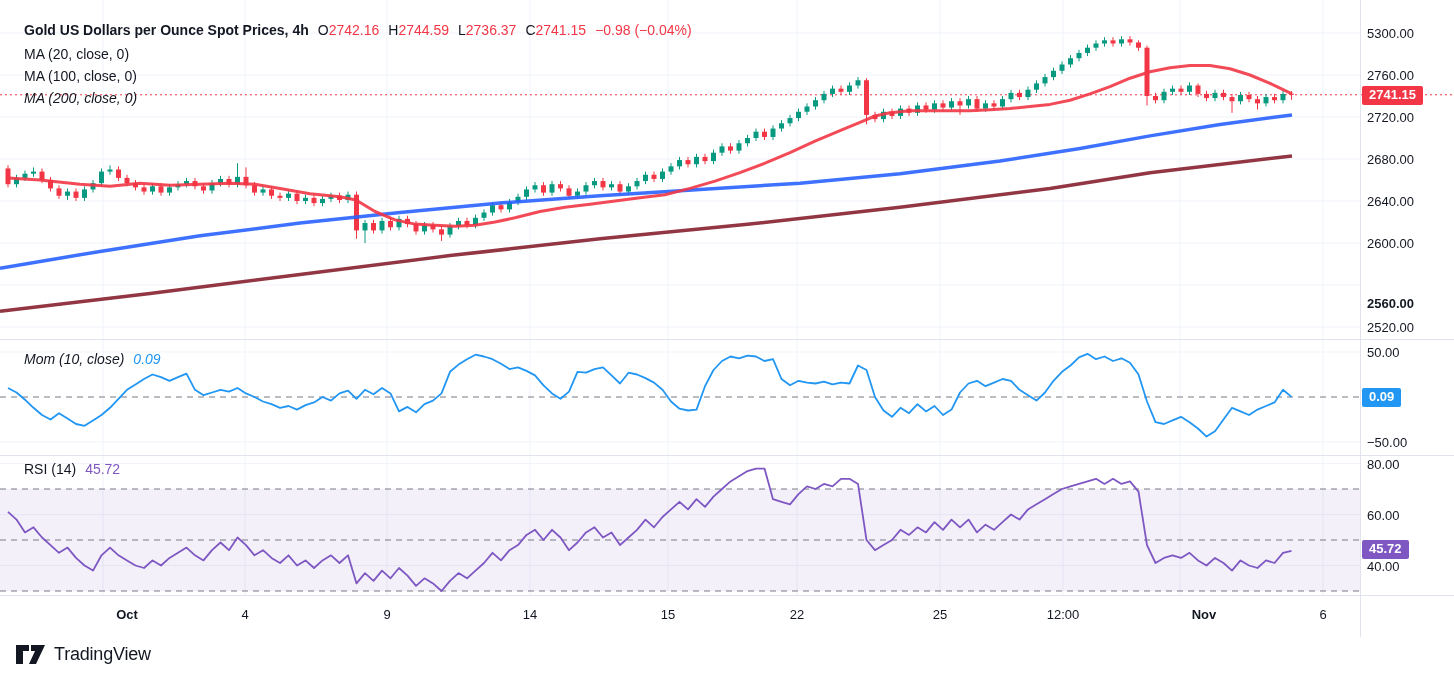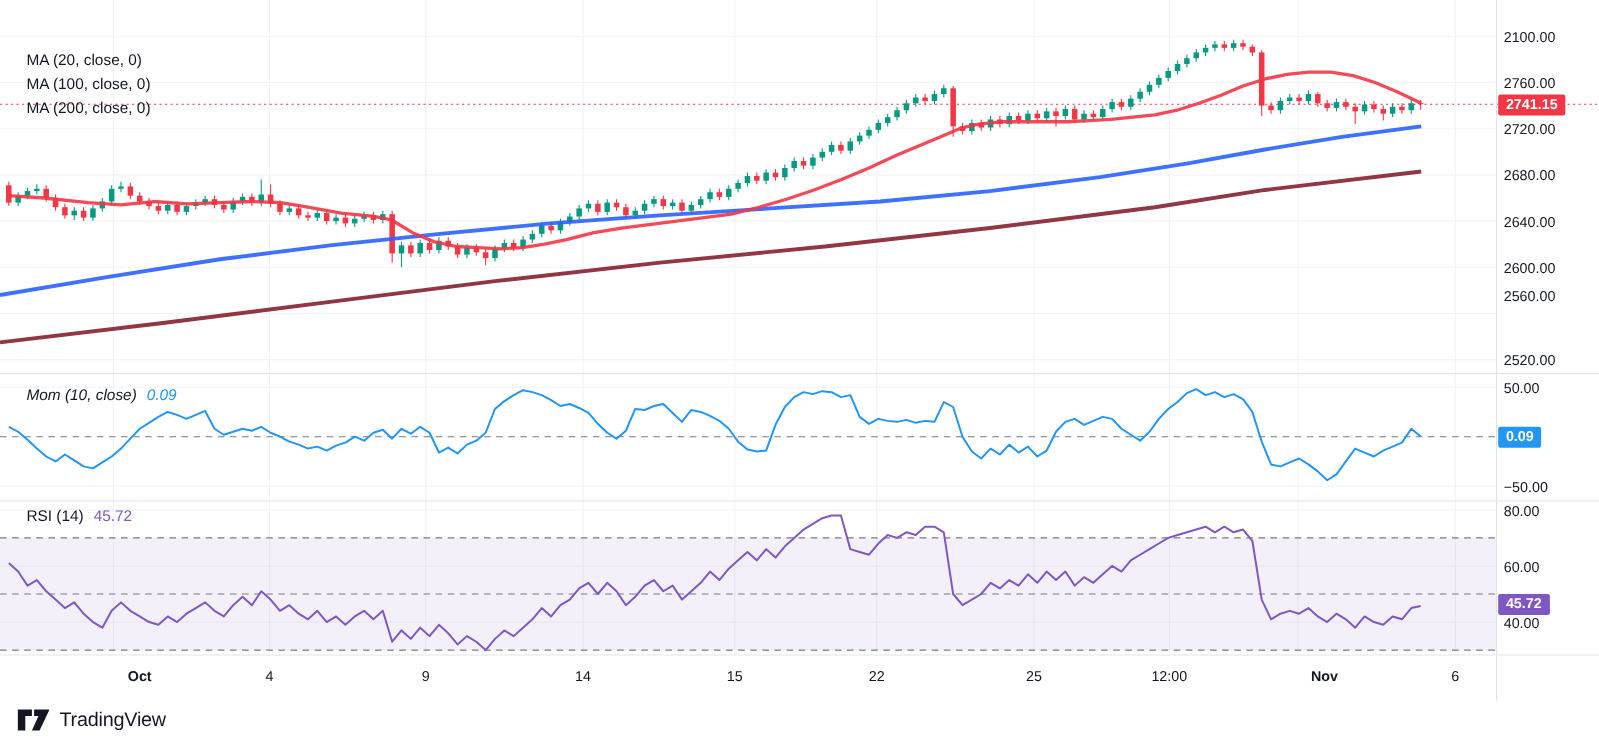--- a/index.html
+++ b/index.html
@@ -389,49 +389,52 @@
       <line x1="0" y1="455.5" x2="1454" y2="455.5" stroke="#e0e3eb" stroke-width="1"></line>
       <line x1="0" y1="595.5" x2="1454" y2="595.5" stroke="#e0e3eb" stroke-width="1"></line>
       <line x1="1360.5" y1="0" x2="1360.5" y2="637" stroke="#e0e3eb" stroke-width="1"></line>
       <rect x="0" y="0" width="1360" height="339" fill="transparent"></rect>
       <rect x="0" y="340" width="1360" height="115" fill="transparent"></rect>
       <rect x="0" y="456" width="1360" height="139" fill="transparent"></rect>
       <rect x="1360" y="0" width="94" height="637" fill="transparent"></rect>
       <rect x="0" y="596" width="1360" height="41" fill="transparent"></rect>
     </svg>
 
+  <div class="legend" style="top:22px;">
+    <span class="sym">Gold US Dollars per Ounce Spot Prices, 4h</span><span class="lt">O</span><span class="red">2742.16</span><span class="lt">H</span><span class="red">2744.59</span><span class="lt">L</span><span class="red">2736.37</span><span class="lt">C</span><span class="red">2741.15</span><span class="red gap">−0.98 (−0.04%)</span>
+  </div>
   <div class="legend" style="top:46px;"><span>MA (20, close, 0)</span></div>
   <div class="legend" style="top:68px;"><span>MA (100, close, 0)</span></div>
-  <div class="legend" style="top:90px;"><span>MA (200, close, 0)</span></div>
+  <div class="legend" style="top:90px;font-style:italic;"><span>MA (200, close, 0)</span></div>
 
   <div class="legend" style="top:351px;font-style:italic;">
     <span>Mom (10, close)</span><span class="mom-val">0.09</span>
   </div>
   <div class="legend" style="top:461px;text-align:right;">
     <span>RSI (14)</span><span class="rsi-val">45.72</span>
   </div>
 
   <div class="badge badge-price">2741.15</div>
   <div class="badge badge-mom">0.09</div>
   <div class="badge badge-rsi">45.72</div>
 
   <div class="footer">
     <svg width="29" height="21" viewBox="0 0 29 21">
       <path d="M0 1 h13 v6 h-6 v13 h-7 z" fill="#131722"></path>
       <path d="M15 1 h14 l-9 19 h-7 l6 -13 h-4 z" fill="#131722"></path>
     </svg>
     <span class="brand">TradingView</span>
   </div>
-<div class="lbl axis-lbl" style="top:26px;">2100.00</div>
+<div class="lbl axis-lbl" style="top:26px;">5300.00</div>
     <div class="lbl axis-lbl" style="top:68px;">2760.00</div>
     <div class="lbl axis-lbl" style="top:110px;">2720.00</div>
     <div class="lbl axis-lbl" style="top:152px;">2680.00</div>
     <div class="lbl axis-lbl" style="top:194px;">2640.00</div>
     <div class="lbl axis-lbl" style="top:236px;">2600.00</div>
-    <div class="lbl axis-lbl" style="top:262px;">2560.00</div>
+    <div class="lbl axis-lbl" style="top:296px;font-weight:bold;">2560.00</div>
     <div class="lbl axis-lbl" style="top:320px;">2520.00</div>
     <div class="lbl axis-lbl" style="top:345px;">50.00</div>
     <div class="lbl axis-lbl" style="top:435px;">−50.00</div>
     <div class="lbl axis-lbl" style="top:456.5px;">80.00</div>
     <div class="lbl axis-lbl" style="top:507.5px;">60.00</div>
     <div class="lbl axis-lbl" style="top:558.5px;">40.00</div>
     <div class="lbl time-lbl time-bold" style="left:103px;">Oct</div>
     <div class="lbl time-lbl" style="left:245px;">4</div>
     <div class="lbl time-lbl" style="left:387px;">9</div>
     <div class="lbl time-lbl" style="left:530px;">14</div>

